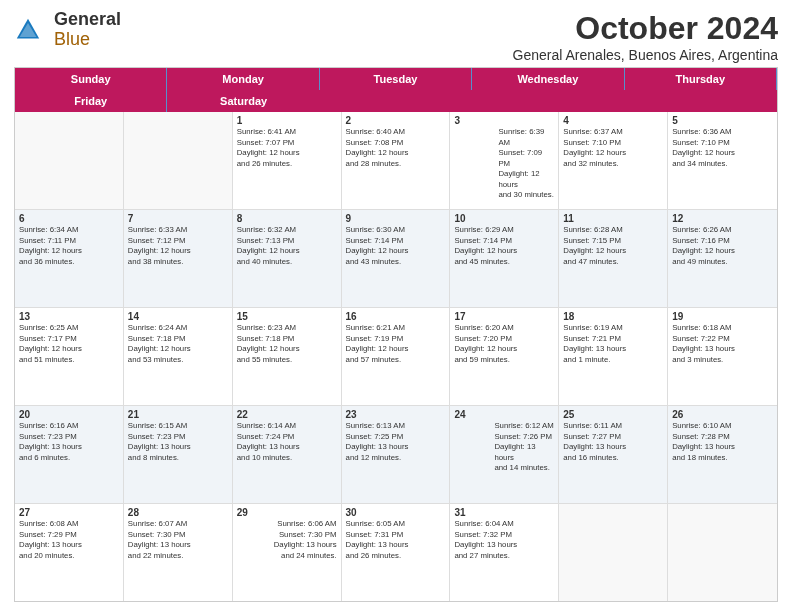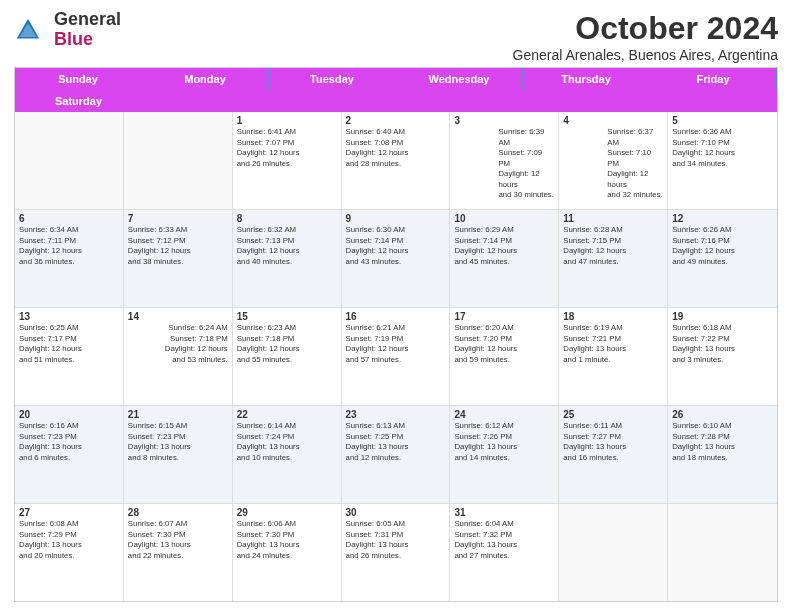--- a/index.html
+++ b/index.html
@@ -30,22 +30,22 @@
     }
     .logo-text {
       font-size: 18px;
       line-height: 1.1;
     }
     .logo-text span.general {
       color: #333;
       font-weight: bold;
     }
     .logo-text span.blue {
-      color: #be185d;
-      font-weight: bold;
+      color: #a16207;
+      font-weight: normal;
     }
     .logo-icon {
       width: 28px;
       height: 28px;
     }
     .title-block {
       text-align: right;
       margin-left: 18px;
     }
     .title-block h1 {
@@ -59,22 +59,22 @@
       color: #333;
     }
     .calendar {
       flex: 1;
       display: flex;
       flex-direction: column;
       border: 1px solid #ccc;
     }
     .cal-header-row {
       display: grid;
-      grid-template-columns: repeat(6, 1fr);
-      background: #d946ef;
+      grid-template-columns: repeat(5, 1fr);
+      background: #be185d;
     }
     .cal-header-cell {
       color: #fff;
       font-size: 11px;
       font-weight: bold;
       padding: 5px 4px;
       text-align: center;
       border-right: 1px solid #5590cc;
     }
     .cal-header-cell:last-child { border-right: none; }
@@ -165,21 +165,21 @@
           </div>
           <div class="cal-cell">
             <span class="day-num">3</span>
             <div class="cell-text" style="white-space: pre-line; margin-left: 44px;">Sunrise: 6:39 AM
 Sunset: 7:09 PM
 Daylight: 12 hours
 and 30 minutes.</div>
           </div>
           <div class="cal-cell">
             <span class="day-num">4</span>
-            <div class="cell-text" style="white-space: pre-line; margin-left: 44px;">Sunrise: 6:37 AM
+            <div class="cell-text" style="white-space: pre-line;">Sunrise: 6:37 AM
 Sunset: 7:10 PM
 Daylight: 12 hours
 and 32 minutes.</div>
           </div>
           <div class="cal-cell">
             <span class="day-num">5</span>
             <div class="cell-text" style="white-space: pre-line;">Sunrise: 6:36 AM
 Sunset: 7:10 PM
 Daylight: 12 hours
 and 34 minutes.</div>
@@ -239,21 +239,21 @@
         <div class="cal-row">
           <div class="cal-cell">
             <span class="day-num">13</span>
             <div class="cell-text" style="white-space: pre-line;">Sunrise: 6:25 AM
 Sunset: 7:17 PM
 Daylight: 12 hours
 and 51 minutes.</div>
           </div>
           <div class="cal-cell">
             <span class="day-num">14</span>
-            <div class="cell-text" style="white-space: pre-line; text-align: right;">Sunrise: 6:24 AM
+            <div class="cell-text" style="white-space: pre-line;">Sunrise: 6:24 AM
 Sunset: 7:18 PM
 Daylight: 12 hours
 and 53 minutes.</div>
           </div>
           <div class="cal-cell">
             <span class="day-num">15</span>
             <div class="cell-text" style="white-space: pre-line;">Sunrise: 6:23 AM
 Sunset: 7:18 PM
 Daylight: 12 hours
 and 55 minutes.</div>
@@ -311,21 +311,21 @@
           </div>
           <div class="cal-cell alt">
             <span class="day-num">23</span>
             <div class="cell-text" style="white-space: pre-line;">Sunrise: 6:13 AM
 Sunset: 7:25 PM
 Daylight: 13 hours
 and 12 minutes.</div>
           </div>
           <div class="cal-cell alt">
             <span class="day-num">24</span>
-            <div class="cell-text" style="white-space: pre-line;">Sunrise: 6:12 AM
+            <div class="cell-text" style="white-space: pre-line; margin-left: 40px;">Sunrise: 6:12 AM
 Sunset: 7:26 PM
 Daylight: 13 hours
 and 14 minutes.</div>
           </div>
           <div class="cal-cell alt">
             <span class="day-num">25</span>
             <div class="cell-text" style="white-space: pre-line;">Sunrise: 6:11 AM
 Sunset: 7:27 PM
 Daylight: 13 hours
 and 16 minutes.</div>
@@ -348,21 +348,21 @@
           </div>
           <div class="cal-cell">
             <span class="day-num">28</span>
             <div class="cell-text" style="white-space: pre-line;">Sunrise: 6:07 AM
 Sunset: 7:30 PM
 Daylight: 13 hours
 and 22 minutes.</div>
           </div>
           <div class="cal-cell">
             <span class="day-num">29</span>
-            <div class="cell-text" style="white-space: pre-line;">Sunrise: 6:06 AM
+            <div class="cell-text" style="white-space: pre-line; text-align: right;">Sunrise: 6:06 AM
 Sunset: 7:30 PM
 Daylight: 13 hours
 and 24 minutes.</div>
           </div>
           <div class="cal-cell">
             <span class="day-num">30</span>
             <div class="cell-text" style="white-space: pre-line;">Sunrise: 6:05 AM
 Sunset: 7:31 PM
 Daylight: 13 hours
 and 26 minutes.</div>

